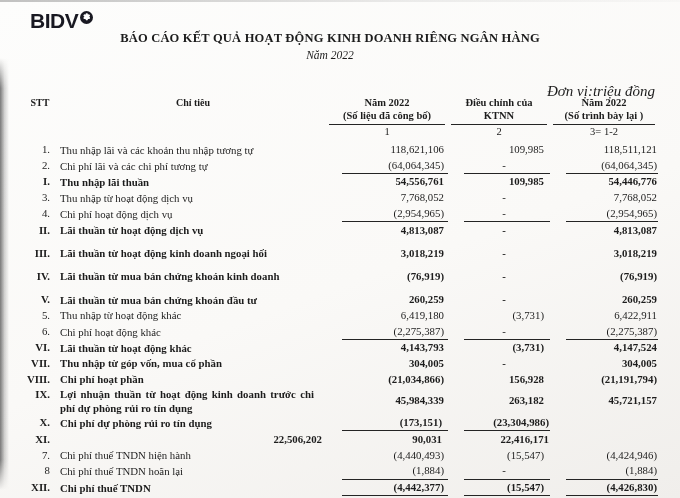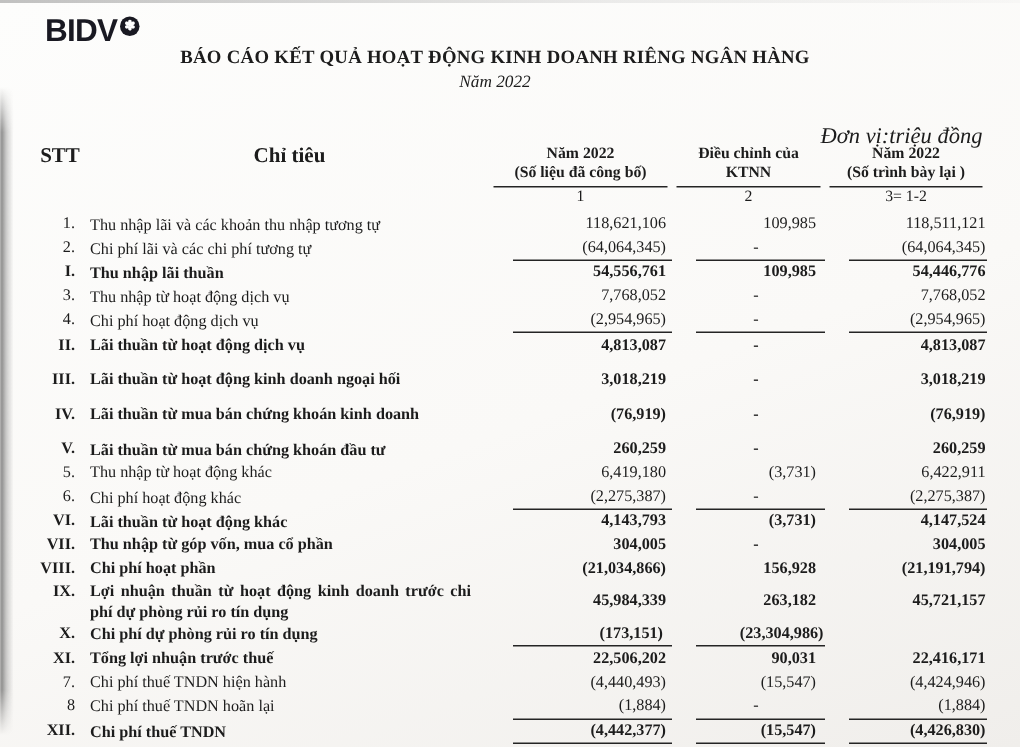--- a/index.html
+++ b/index.html
@@ -42,21 +42,21 @@
     font-style:italic; font-size:11.5px;
   }
   .unit-note {
     position:absolute; top:83px; right:25px;
     font-style:italic; font-size:15px;
   }
   
   .table { position:absolute; left:20px; top:96px; width:638px; }
   .grid { display:grid; grid-template-columns:40px 266px 122px 102px 108px; }
   .thead { align-items:start; }
-  .h-stt, .h-item { font-weight:bold; text-align:center; font-size:14px; padding-top:1px; }
+  .h-stt, .h-item { font-weight:bold; text-align:center; font-size:10px; padding-top:1px; }
   .h-num {
     font-weight:bold; text-align:center; font-size:10.5px; line-height:13px;
     border-bottom:1.6px solid #242424; padding-bottom:2px; margin:0 3px;
   }
   .idx { text-align:center; font-size:10.5px; padding:1px 0 4px; }
   .tbody { margin-top:2px; }
   .row {
     display:grid; grid-template-columns:40px 266px 122px 102px 108px;
     font-size:10.8px; line-height:13.2px; margin-top:1.5px; align-items:center;
   }
@@ -218,21 +218,20 @@
           <div class="num c3">45,721,157</div>
         </div>
         <div class="row bold rule">
           <div class="stt">X.</div>
           <div class="label">Chi phí dự phòng rủi ro tín dụng</div>
           <div class="num c2">(173,151)</div>
           <div class="num c3">(23,304,986)</div>
         </div>
         <div class="row bold">
           <div class="stt">XI.</div>
-          <div class="label">Tổng lợi nhuận trước thuế</div>
           <div class="num c1">22,506,202</div>
           <div class="num c2">90,031</div>
           <div class="num c3">22,416,171</div>
         </div>
         <div class="row">
           <div class="stt">7.</div>
           <div class="label">Chi phí thuế TNDN hiện hành</div>
           <div class="num c1">(4,440,493)</div>
           <div class="num c2">(15,547)</div>
           <div class="num c3">(4,424,946)</div>

